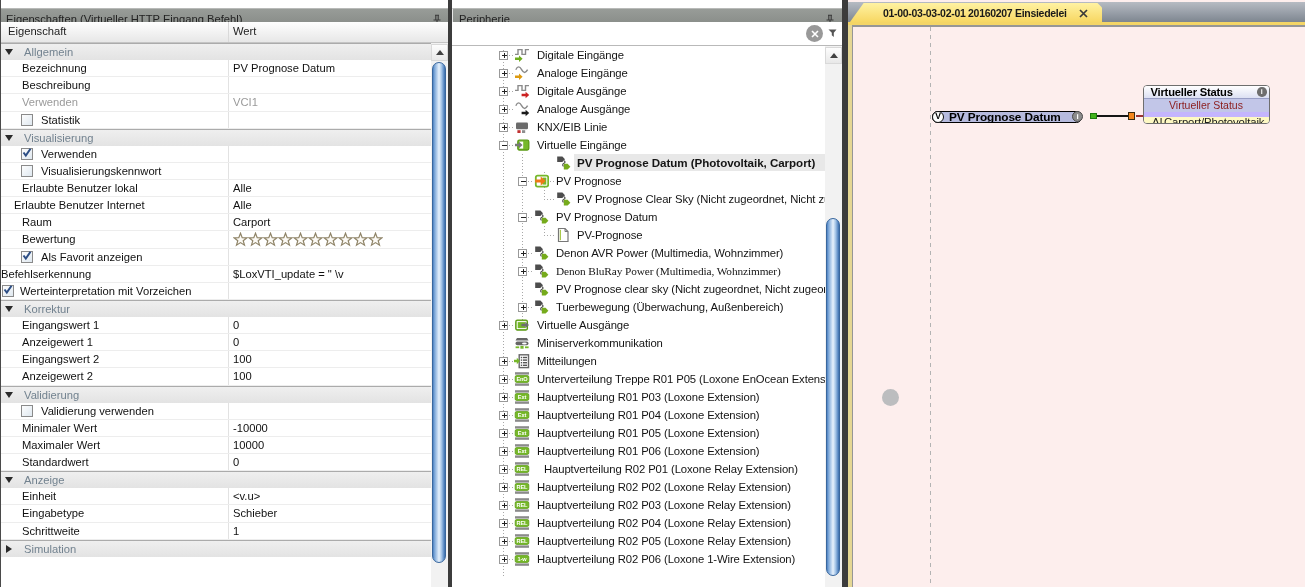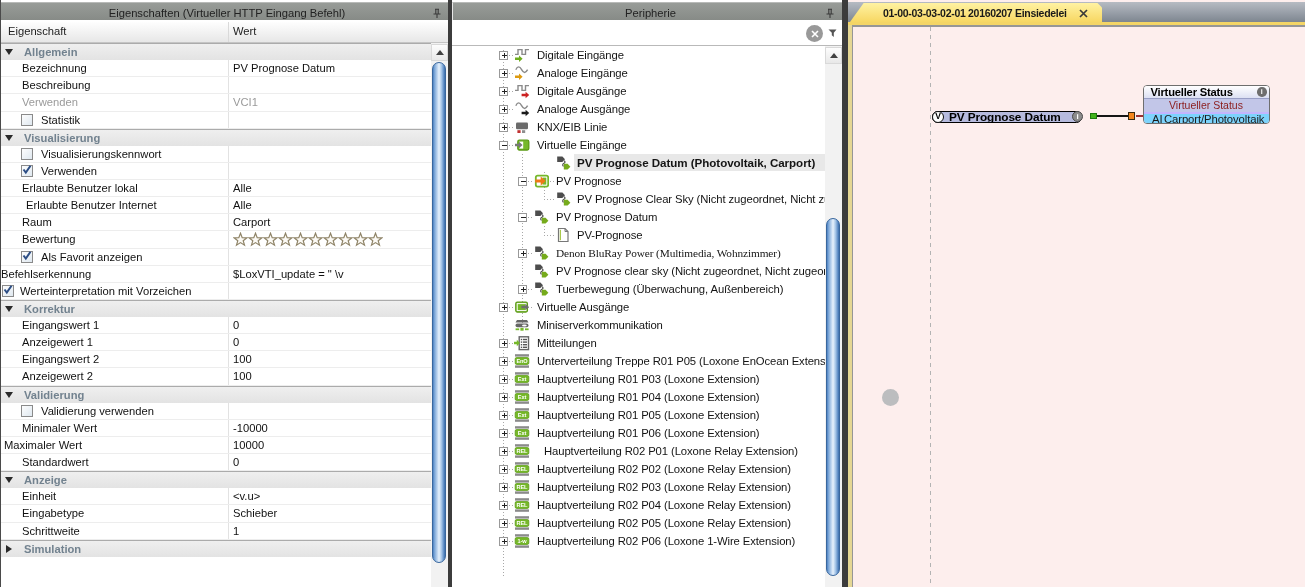--- a/index.html
+++ b/index.html
@@ -1,25 +1,25 @@
 <!DOCTYPE html>
 <html><head><meta charset="utf-8"><style>
 *{margin:0;padding:0;box-sizing:border-box}
 body{width:1305px;height:587px;position:relative;overflow:hidden;
  font-family:"Liberation Sans",sans-serif;background:#fff;}
 .abs{position:absolute}
-.panel-title{position:absolute;left:0;right:0;top:2px;height:18px;
+.panel-title{position:absolute;left:0;right:0;top:8px;height:18px;
  background:linear-gradient(#989c98,#878b87);color:#222;font-size:11.2px;
-line-height:20px;border-top:1px solid #b8bab8;text-align:center;}
+line-height:20px;border-top:1px solid #b8bab8;}
 .row{position:relative;height:17.13px;background:#fff;border-bottom:1px solid #ededed;font-size:11.2px;color:#111;}
 .row .lbl{position:absolute;left:22px;top:0;line-height:16px;white-space:nowrap}
 .row .val{position:absolute;left:233px;top:0;line-height:16px;white-space:nowrap}
 .coldiv{position:absolute;left:228px;top:0;bottom:0;width:1px;background:#e2e2e2}
 .sec{background:linear-gradient(#efefef,#e3e3e3);border-top:1px solid #ababab;border-bottom:none}
-.sec .slbl{position:absolute;left:24px;top:0;line-height:16px;font-weight:bold;color:#72828f}
+.sec .slbl{position:absolute;left:24px;top:0;line-height:16px;font-weight:normal;color:#72828f}
 .tri{position:absolute;left:5px;top:5px;width:0;height:0;border-left:4.5px solid transparent;border-right:4.5px solid transparent;border-top:6px solid #2a2a2a}
 .trir{position:absolute;left:6px;top:4px;width:0;height:0;border-top:4.5px solid transparent;border-bottom:4.5px solid transparent;border-left:6px solid #2a2a2a}
 .cbx{position:absolute;top:2px;width:12px;height:12px;border:1px solid #8a8a8a;background:linear-gradient(135deg,#fdfdfd,#dfe8f0)}
 .trow{position:relative;height:18px;line-height:18px;font-size:11.3px;letter-spacing:-0.1px;color:#141414;white-space:nowrap}
 .trow svg.ic{position:absolute;top:1px}
 .pm{position:absolute;top:4.5px;width:9px;height:9px;background:#fff;border:1px solid #999}
 .pm i{position:absolute;left:1.5px;top:3.5px;width:5px;height:1px;background:#222}
 .pm.p b{position:absolute;left:3.5px;top:1.5px;width:1px;height:5px;background:#222}
 .dot{position:absolute;width:1px;background-image:repeating-linear-gradient(180deg,#a8a8a8 0 1px,transparent 1px 3px)}
 .doth{position:absolute;height:1px;background-image:repeating-linear-gradient(90deg,#a8a8a8 0 1px,transparent 1px 3px)}
@@ -66,40 +66,40 @@
         <div class="coldiv"></div>
         <span class="cbx" style="left:21px"></span>
         <span class="lbl" style="left:41px">Statistik</span>
       </div>
 <div class="row sec">
         <i class="tri"></i>
         <span class="slbl">Visualisierung</span>
       </div>
 <div class="row">
         <div class="coldiv"></div>
-        <span class="cbx" style="left:21px"></span>
-        <span class="lbl" style="left:41px">Visualisierungskennwort</span>
-      </div>
-<div class="row">
-        <div class="coldiv"></div>
         <span class="cbx" style="left:21px">
           <svg width="12" height="12" viewBox="0 0 12 12" style="position:absolute;left:-1px;top:-2px">
             <path d="M2.5 5.5 L4.8 8.5 L9.5 1.8" stroke="#2d4e85" stroke-width="2" fill="none"></path>
           </svg>
         </span>
         <span class="lbl" style="left:41px">Verwenden</span>
       </div>
 <div class="row">
         <div class="coldiv"></div>
+        <span class="cbx" style="left:21px"></span>
+        <span class="lbl" style="left:41px">Visualisierungskennwort</span>
+      </div>
+<div class="row">
+        <div class="coldiv"></div>
         <span class="lbl" style="left:22px;color:#111">Erlaubte Benutzer lokal</span>
         <span class="val" style="color:#111">Alle</span>
       </div>
 <div class="row">
         <div class="coldiv"></div>
-        <span class="lbl" style="left:26px;color:#111">Erlaubte Benutzer Internet</span>
+        <span class="lbl" style="left:14px;color:#111">Erlaubte Benutzer Internet</span>
         <span class="val" style="color:#111">Alle</span>
       </div>
 <div class="row">
         <div class="coldiv"></div>
         <span class="lbl" style="left:22px;color:#111">Raum</span>
         <span class="val" style="color:#111">Carport</span>
       </div>
 <div class="row">
         <div class="coldiv"></div>
         <span class="lbl">Bewertung</span>
@@ -181,21 +181,21 @@
         <span class="cbx" style="left:21px"></span>
         <span class="lbl" style="left:41px">Validierung verwenden</span>
       </div>
 <div class="row">
         <div class="coldiv"></div>
         <span class="lbl" style="left:22px;color:#111">Minimaler Wert</span>
         <span class="val" style="color:#111">-10000</span>
       </div>
 <div class="row">
         <div class="coldiv"></div>
-        <span class="lbl" style="left:4px;color:#111">Maximaler Wert</span>
+        <span class="lbl" style="left:22px;color:#111">Maximaler Wert</span>
         <span class="val" style="color:#111">10000</span>
       </div>
 <div class="row">
         <div class="coldiv"></div>
         <span class="lbl" style="left:22px;color:#111">Standardwert</span>
         <span class="val" style="color:#111">0</span>
       </div>
 <div class="row sec">
         <i class="tri"></i>
         <span class="slbl">Anzeige</span>
@@ -368,20 +368,33 @@
         </svg>
         <span style="position:absolute;left:104px;">PV Prognose Datum</span>
       </div>
 <div class="trow">
         <svg class="ic" width="16" height="16" viewBox="0 0 16 16" style="left:103px">
           <path d="M3.5 1.5 H10 L13 4.5 V14.5 H3.5 Z" fill="#fff" stroke="#777" stroke-width="1.2"></path>
           <path d="M10 1.5 V4.5 H13" fill="none" stroke="#777" stroke-width="1"></path>
           <rect x="4.8" y="2.8" width="1.2" height="10.4" fill="#a8c84a"></rect>
         </svg>
         <span style="position:absolute;left:125px;">PV-Prognose</span>
+      </div>
+<div class="trow">
+        <span class="pm p" style="left:66px">
+          <i></i>
+          <b></b>
+        </span>
+        <span class="doth" style="left:76px;top:8.5px;width:5px"></span>
+        <svg class="ic" width="16" height="16" viewBox="0 0 16 16" style="left:81px">
+          <path d="M2.2 1.5 H7.4 L10 4.2 7.4 6.9 H2.2 Z" fill="#4d4d4d"></path>
+          <path d="M9 5.8 C10.6 6.6 10.2 7.6 9 8.2 C7.4 9 7.2 10.4 8.6 11.4" stroke="#4d4d4d" stroke-width="1.1" fill="none"></path>
+          <path d="M8.8 8.8 H12.6 L15.4 11.7 12.6 14.6 H8.8 Z" fill="#76ab1c"></path>
+        </svg>
+        <span style="position:absolute;left:104px;">Denon AVR Power (Multimedia, Wohnzimmer)</span>
       </div>
 <div class="trow">
         <span class="pm p" style="left:66px">
           <i></i>
           <b></b>
         </span>
         <span class="doth" style="left:76px;top:8.5px;width:5px"></span>
         <svg class="ic" width="16" height="16" viewBox="0 0 16 16" style="left:81px">
           <path d="M2.2 1.5 H7.4 L10 4.2 7.4 6.9 H2.2 Z" fill="#4d4d4d"></path>
           <path d="M9 5.8 C10.6 6.6 10.2 7.6 9 8.2 C7.4 9 7.2 10.4 8.6 11.4" stroke="#4d4d4d" stroke-width="1.1" fill="none"></path>
@@ -642,18 +655,18 @@
 <div class="abs" style="left:79px;top:83.5px;width:12px;height:12px;border-radius:50%;background:#fcfcfc;border:1.4px solid #111;font-size:8.5px;font-weight:bold;text-align:center;line-height:9.5px;color:#000">V</div>
 <div class="abs" style="left:219px;top:84px;width:11.4px;height:11.4px;border-radius:50%;background:#8c8c8c;border:1px solid #4a4a4a;color:#fff;font-size:8px;font-weight:bold;text-align:center;line-height:10px">i</div>
 <div class="abs" style="left:237px;top:85.5px;width:6.8px;height:6.8px;background:#43b31d;border:1px solid #1d7a0e"></div>
 <div class="abs" style="left:274.5px;top:85px;width:7.8px;height:7.8px;background:#f5871e;border:1px solid #3a2a10"></div>
 <div class="abs" style="left:289.5px;top:57.5px;width:127px;height:39px;background:#fff;border:1px solid #6e6e6e;border-radius:4px;overflow:hidden;font-size:11px">
         <div style="position:relative;height:12px;background:linear-gradient(#ffffff,#dce0f3)">
           <span style="position:absolute;left:7px;top:0.5px;font-weight:bold;font-size:11.2px;letter-spacing:-0.2px;color:#000;line-height:12px">Virtueller Status</span>
           <div style="position:absolute;right:2px;top:1.5px;width:9.5px;height:9.5px;border-radius:50%;background:#6e6e6e;color:#fff;font-size:7px;font-weight:bold;text-align:center;line-height:9.5px">i</div>
         </div>
         <div style="position:relative;height:14px;background:#c2c6e8;border-top:1px solid #989ec6;text-align:center"><span style="font-size:10.5px;color:#8b1c1c;line-height:13px">Virtueller Status</span></div>
-        <div style="position:relative;height:13px;background:#7dd3fc;border-top:2px solid #c4b5fd">
+        <div style="position:relative;height:13px;background:#fef9c3;border-top:5px solid #c4b5fd">
           <span style="position:absolute;left:8.5px;top:-0.5px;font-size:11.3px;color:#1a1a1a;line-height:12px">AI</span>
           <span style="position:absolute;left:20.5px;top:-0.5px;font-size:11.3px;letter-spacing:-0.1px;color:#1a1a1a;line-height:12px">Carport/Photovoltaik</span>
         </div>
       </div>
 </div>
 </div>
 </body></html>

